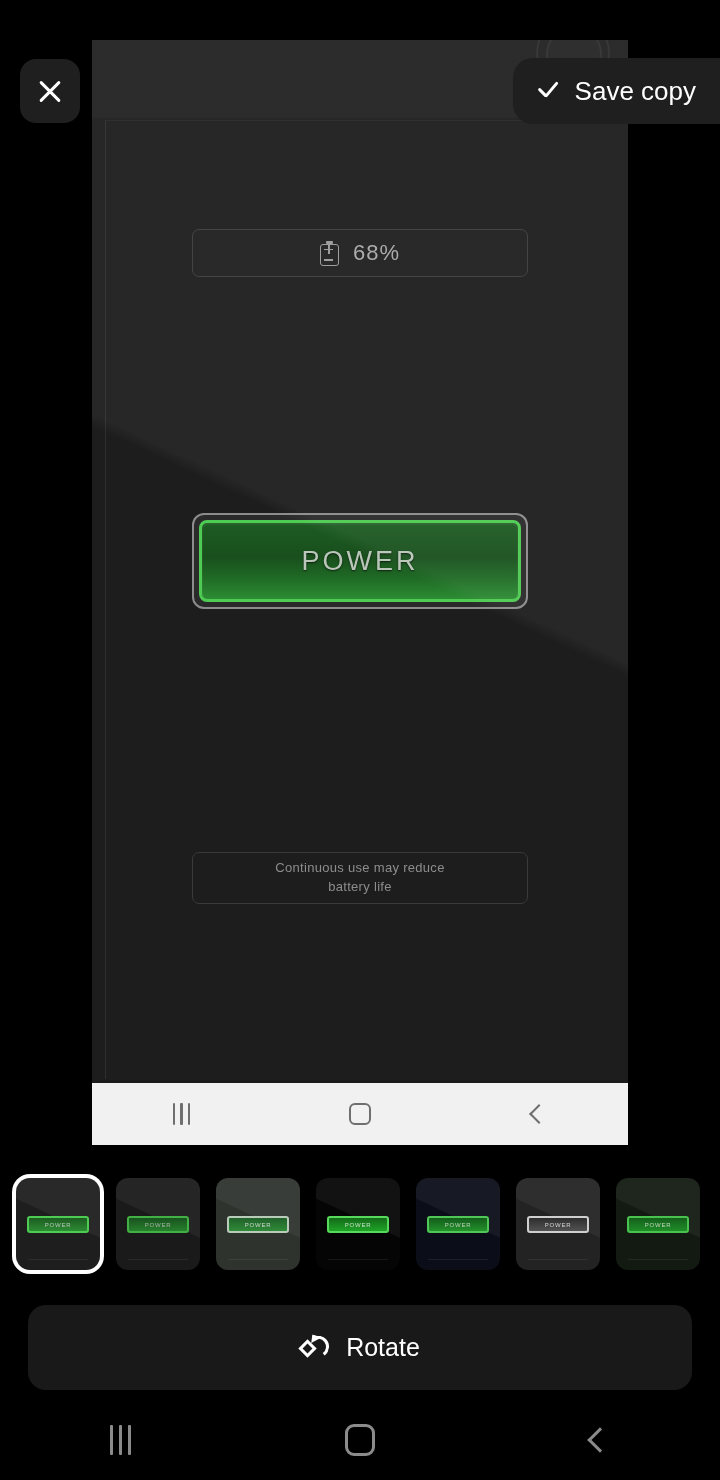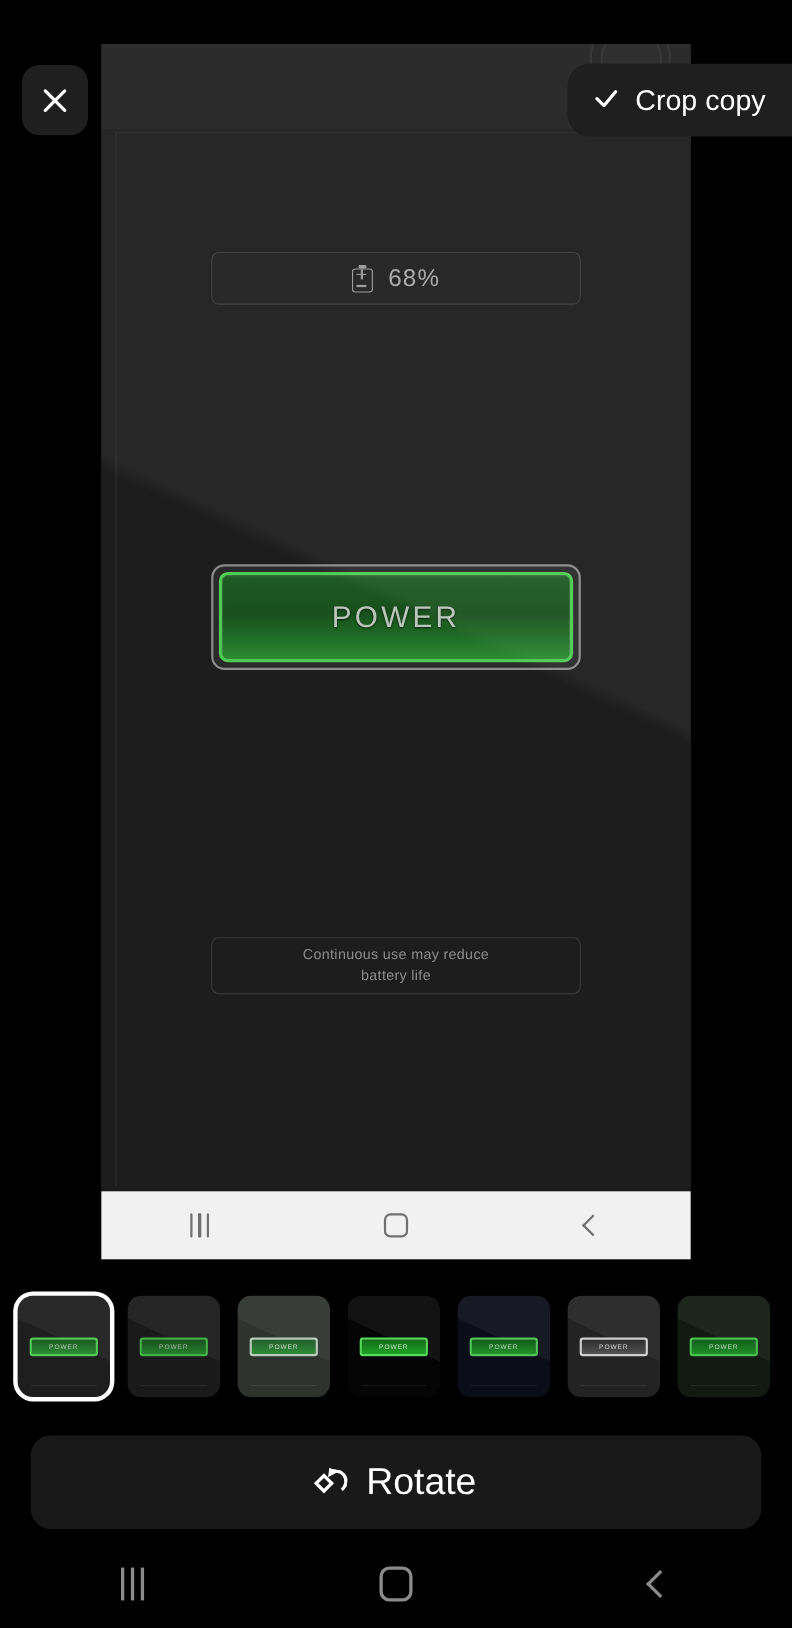--- a/index.html
+++ b/index.html
@@ -178,21 +178,21 @@
 
   
   .tools {
     position:absolute; left:0; top:1305px; width:720px; height:85px;
     display:flex; gap:30px; padding:0 28px;
   }
   .tool {
     flex:1; background:#191919; border-radius:18px;
     display:flex; align-items:center; justify-content:center; gap:16px;
   }
-  .tool-label { color:#fff; font-size:34px; }
+  .tool-label { color:#fff; font-size:25px; }
   .rot-ic { position:relative; width:30px; height:30px; }
   .rot-ic .dia {
     position:absolute; left:1px; top:9px; width:13px; height:13px;
     border:3px solid #fff; transform:rotate(45deg);
   }
   .rot-ic .arc {
     position:absolute; left:11px; top:3px; width:18px; height:22px;
     border:3px solid #fff; border-left-color:transparent; border-bottom-color:transparent;
     border-radius:0 12px 12px 0;
     transform:rotate(8deg);
@@ -297,21 +297,21 @@
         <span></span>
         <span></span>
       </span>
   </div>
 
   <div class="save-pill">
     <span class="check-ic">
       <span class="s s1"></span>
         <span class="s s2"></span>
     </span>
-    <span class="save-label">Crop copy</span>
+    <span class="save-label">Save copy</span>
   </div>
 
   <div class="filters" id="filters">
       <div class="thumb sel" style="background: rgb(30, 30, 30);">
         <div class="mini-sheen"></div>
         <div class="mini-btn" style="background: linear-gradient(rgb(29, 92, 34), rgb(44, 140, 51)); border: 2px solid rgb(78, 203, 82);">
           <span class="mini-txt" style="color: rgb(185, 198, 185);">POWER</span>
         </div>
         <div class="mini-line"></div>
       </div>

